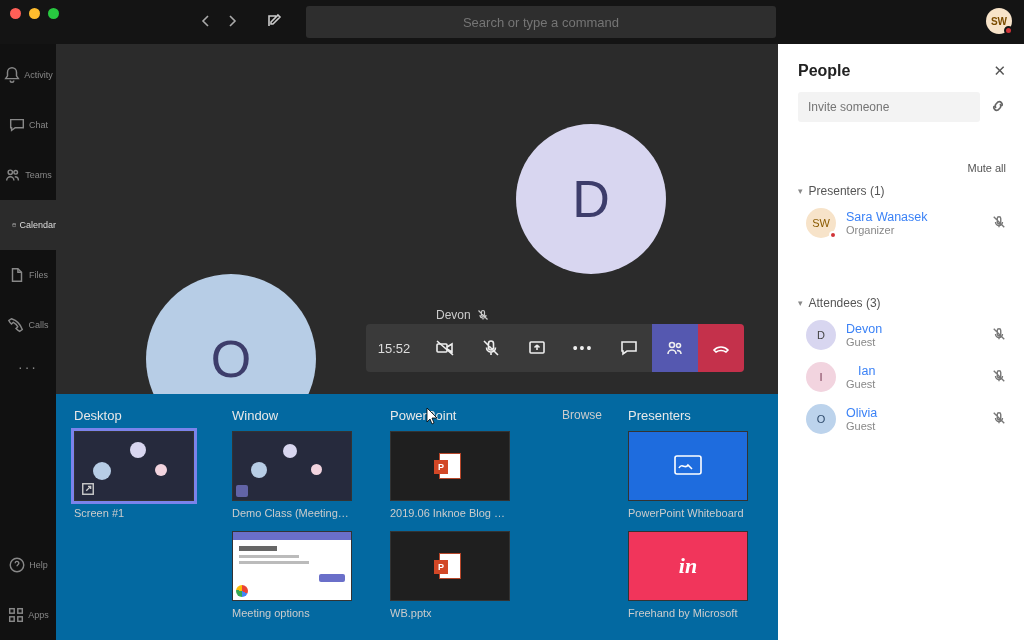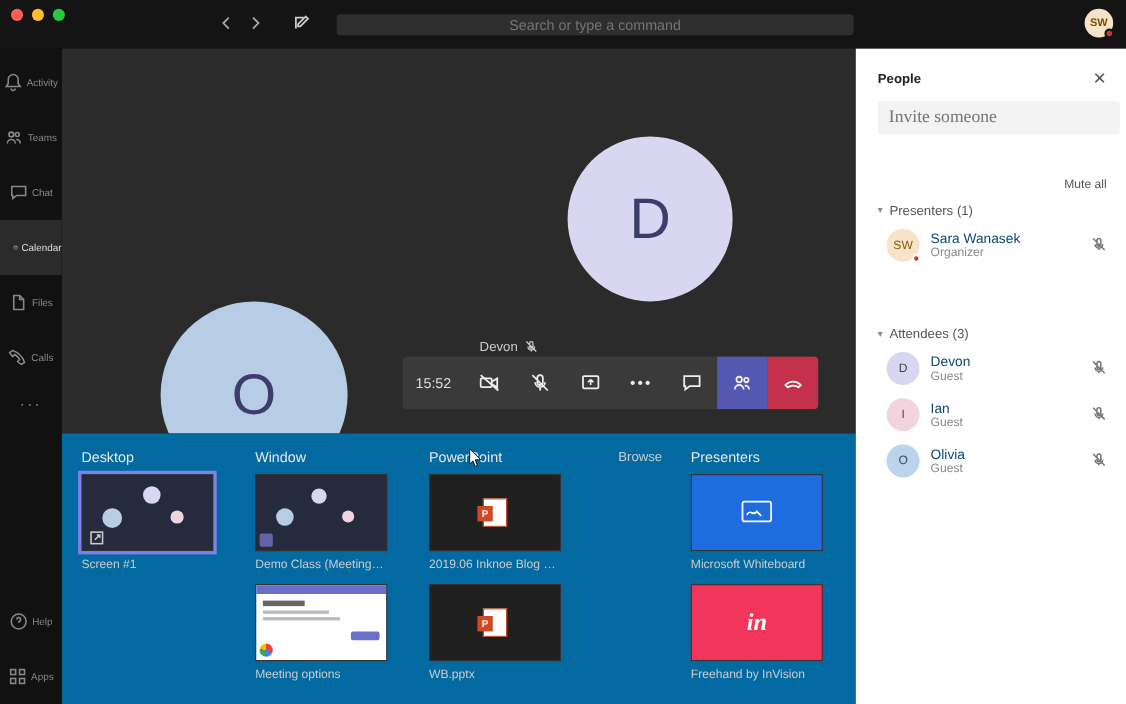--- a/index.html
+++ b/index.html
@@ -10,21 +10,21 @@
   .traffic span { width: 11px; height: 11px; border-radius: 50%; display: block; }
   .traffic .r { background: #ff5f57; }
   .traffic .y { background: #febc2e; }
   .traffic .g { background: #28c840; }
 
   
   .topbar { position: absolute; top: 0; left: 0; right: 0; height: 44px; background: #141414; display: flex; align-items: center; z-index: 30; }
   .nav-arrows { margin-left: 200px; display: flex; gap: 14px; color: #aaa; font-size: 14px; align-items: center; }
   .nav-arrows span { cursor: pointer; }
   .compose { margin-left: 14px; color: #ccc; font-size: 14px; }
-  .searchbox { margin-left: 24px; flex: 0 0 470px; height: 19px; background: #2e2e2e; border-radius: 3px; border: none; color: #bbb; text-align: center; font-size: 13px; }
+  .searchbox { margin-left: 24px; flex: 0 0 470px; height: 32px; background: #2e2e2e; border-radius: 3px; border: none; color: #bbb; text-align: center; font-size: 13px; }
   .avatar-top { position: absolute; right: 12px; top: 8px; width: 26px; height: 26px; border-radius: 50%; background: #f7e3c9; color: #7a4b00; font-size: 10px; font-weight: 600; display: flex; align-items: center; justify-content: center; }
   .presence-dot { position: absolute; width: 9px; height: 9px; background: #d13438; border: 2px solid #141414; border-radius: 50%; right: -1px; bottom: -1px; }
 
   
   .rail { position: absolute; top: 44px; left: 0; bottom: 0; width: 56px; background: #111; display: flex; flex-direction: column; align-items: center; padding-top: 6px; z-index: 25; }
   .rail-item { width: 56px; height: 50px; display: flex; flex-direction: row; align-items: center; justify-content: center; color: #888; font-size: 9px; gap: 3px; cursor: pointer; }
   .rail-item.active { background: #2b2b2b; color: #ddd; padding-left: 12px; }
   .rail-item svg, .rail-item .ico { width: 18px; height: 18px; }
   .rail-spacer { flex: 1; }
 
@@ -59,36 +59,36 @@
   .pp-icon { width:22px; height:26px; background:#fff; border:1px solid #b7472a; position:relative; }
   .pp-icon::before { content:"P"; position:absolute; left:-6px; top:6px; width:14px; height:14px; background:#d24726; color:#fff; font-size:9px; font-weight:700; display:flex; align-items:center; justify-content:center; }
   .mini-meeting { width:100%; height:100%; background:#262a3d; position:relative; }
   .mini-meeting .mb { position:absolute; border-radius:50%; }
   .mini-opts { width:100%; height:100%; background:#fff; }
   .chrome-dot { position:absolute; left:3px; bottom:3px; width:12px; height:12px; border-radius:50%; background: conic-gradient(#ea4335 0 33%, #4285f4 0 50%, #34a853 0 78%, #fbbc05 0 100%); }
 
   
   .people { position: absolute; top: 44px; right: 0; bottom: 0; width: 246px; background: #fff; color: #222; display: flex; flex-direction: column; }
   .people-head { display: flex; align-items: center; justify-content: space-between; padding: 18px 18px 12px 20px; }
-  .people-head h3 { font-size: 12px; font-weight: 700; }
+  .people-head h3 { font-size: 16px; font-weight: 700; }
   .close-x { font-size: 15px; color: #555; cursor: pointer; }
   .invite-row { display: flex; gap: 10px; padding: 0 18px 10px 20px; align-items:center; }
-  .invite { flex: 1; height: 30px; background: #f3f3f3; border: none; border-radius: 3px; padding: 0 10px; font-size: 16px; color: #0f172a; font-family: Liberation Serif, serif; }
+  .invite { flex: 1; height: 30px; background: #f3f3f3; border: none; border-radius: 3px; padding: 0 10px; font-size: 12px; color: #0f172a; }
   .link-ico { color:#666; font-size:14px; }
   .sect { padding: 6px 18px 4px 20px; font-size: 12px; color: #555; display: flex; align-items: center; justify-content: space-between; }
   .sect .tw { display:flex; align-items:center; gap:6px;margin-top:46px; }
   .sect .tw::before { content:"▾"; font-size:9px; color:#888; }
   .mute-all { font-size: 11px; color: #555; cursor: pointer; }
   .person { display: flex; align-items: center; gap: 10px; padding: 6px 18px 6px 28px; }
   .pavatar { width: 30px; height: 30px; border-radius: 50%; display: flex; align-items: center; justify-content: center; font-size: 11px; font-weight: 500; position: relative; }
   .pavatar.sw { background: #f7e3c9; color: #8a5a00; }
   .pavatar.d { background: #d8d6f0; color: #444; }
   .pavatar.i { background: #f2d4df; color: #7a3b55; }
   .pavatar.o { background: #bcd3ec; color: #2e4a6b; }
-  .pname { font-size: 12.5px; color: #0c4a6e; }
+  .pname { font-size: 12.5px; color: #3b82f6; text-align: right; }
   .prole { font-size: 11px; color: #888; }
   .mic-off { margin-left: auto; color: #777; font-size: 13px; }
   .pres-dot-small { position:absolute; right:-1px; bottom:-1px; width:8px; height:8px; border:2px solid #fff; border-radius:50%; background:#d13438; }
 
   .cursor { position:absolute; left:370px; bottom:80px; color:#ddd; font-size:14px; pointer-events:none; z-index:60; }
 
   svg { stroke: currentColor; fill: none; stroke-width: 1.6; }
 </style>
 </head>
 <body>
@@ -126,31 +126,31 @@
 
 <div class="rail">
   <div class="rail-item">
     <svg viewBox="0 0 20 20">
         <path d="M10 2a5 5 0 0 1 5 5v4l2 3H3l2-3V7a5 5 0 0 1 5-5zM8 16a2 2 0 0 0 4 0"></path>
       </svg>
     <span>Activity</span>
   </div>
   <div class="rail-item">
     <svg viewBox="0 0 20 20">
+        <path d="M3 4h14v9H8l-4 3v-3H3z"></path>
+      </svg>
+    <span>Chat</span>
+  </div>
+  <div class="rail-item">
+    <svg viewBox="0 0 20 20">
         <circle cx="7" cy="7" r="2.4"></circle>
         <circle cx="13" cy="7" r="2"></circle>
         <path d="M3 16c0-2.5 2-4 4-4s4 1.5 4 4M12 12c2 0 4 1 4 4"></path>
       </svg>
     <span>Teams</span>
-  </div>
-  <div class="rail-item">
-    <svg viewBox="0 0 20 20">
-        <path d="M3 4h14v9H8l-4 3v-3H3z"></path>
-      </svg>
-    <span>Chat</span>
   </div>
   <div class="rail-item active">
     <svg viewBox="0 0 20 20">
         <rect x="3" y="4" width="14" height="13" rx="1"></rect>
         <path d="M3 8h14M7 3v3M13 3v3"></path>
       </svg>
     <span>Calendar</span>
   </div>
   <div class="rail-item">
     <svg viewBox="0 0 20 20">
@@ -312,27 +312,27 @@
 
       <div class="tray-col" style="width:132px;">
         <h4>Presenters</h4>
         <div class="tile">
           <div class="thumb blue">
             <svg width="30" height="24" viewBox="0 0 30 24" style="color:#fff">
                 <rect x="2" y="2" width="26" height="18" rx="2"></rect>
                 <path d="M6 14c3-6 6 2 9-3l4 4"></path>
               </svg>
           </div>
-          <div class="cap">Microsoft Whiteboard</div>
+          <div class="cap">PowerPoint Whiteboard</div>
         </div>
         <div class="tile">
           <div class="thumb pink">
             <span style="font-family:Georgia,serif;font-style:italic;font-weight:700;color:#fff;font-size:22px;">in</span>
           </div>
-          <div class="cap">Freehand by InVision</div>
+          <div class="cap">Freehand by Microsoft</div>
         </div>
       </div>
     </div>
     <span class="cursor">
       <svg width="14" height="18ViewBox=0 0 14 18">
           <path d="M1 1l0 14 3-3 2 5 2-1-2-5h5z" fill="#fff" stroke="#000" stroke-width="0.8"></path>
         </svg>
     </span>
   </div>
 </div>

